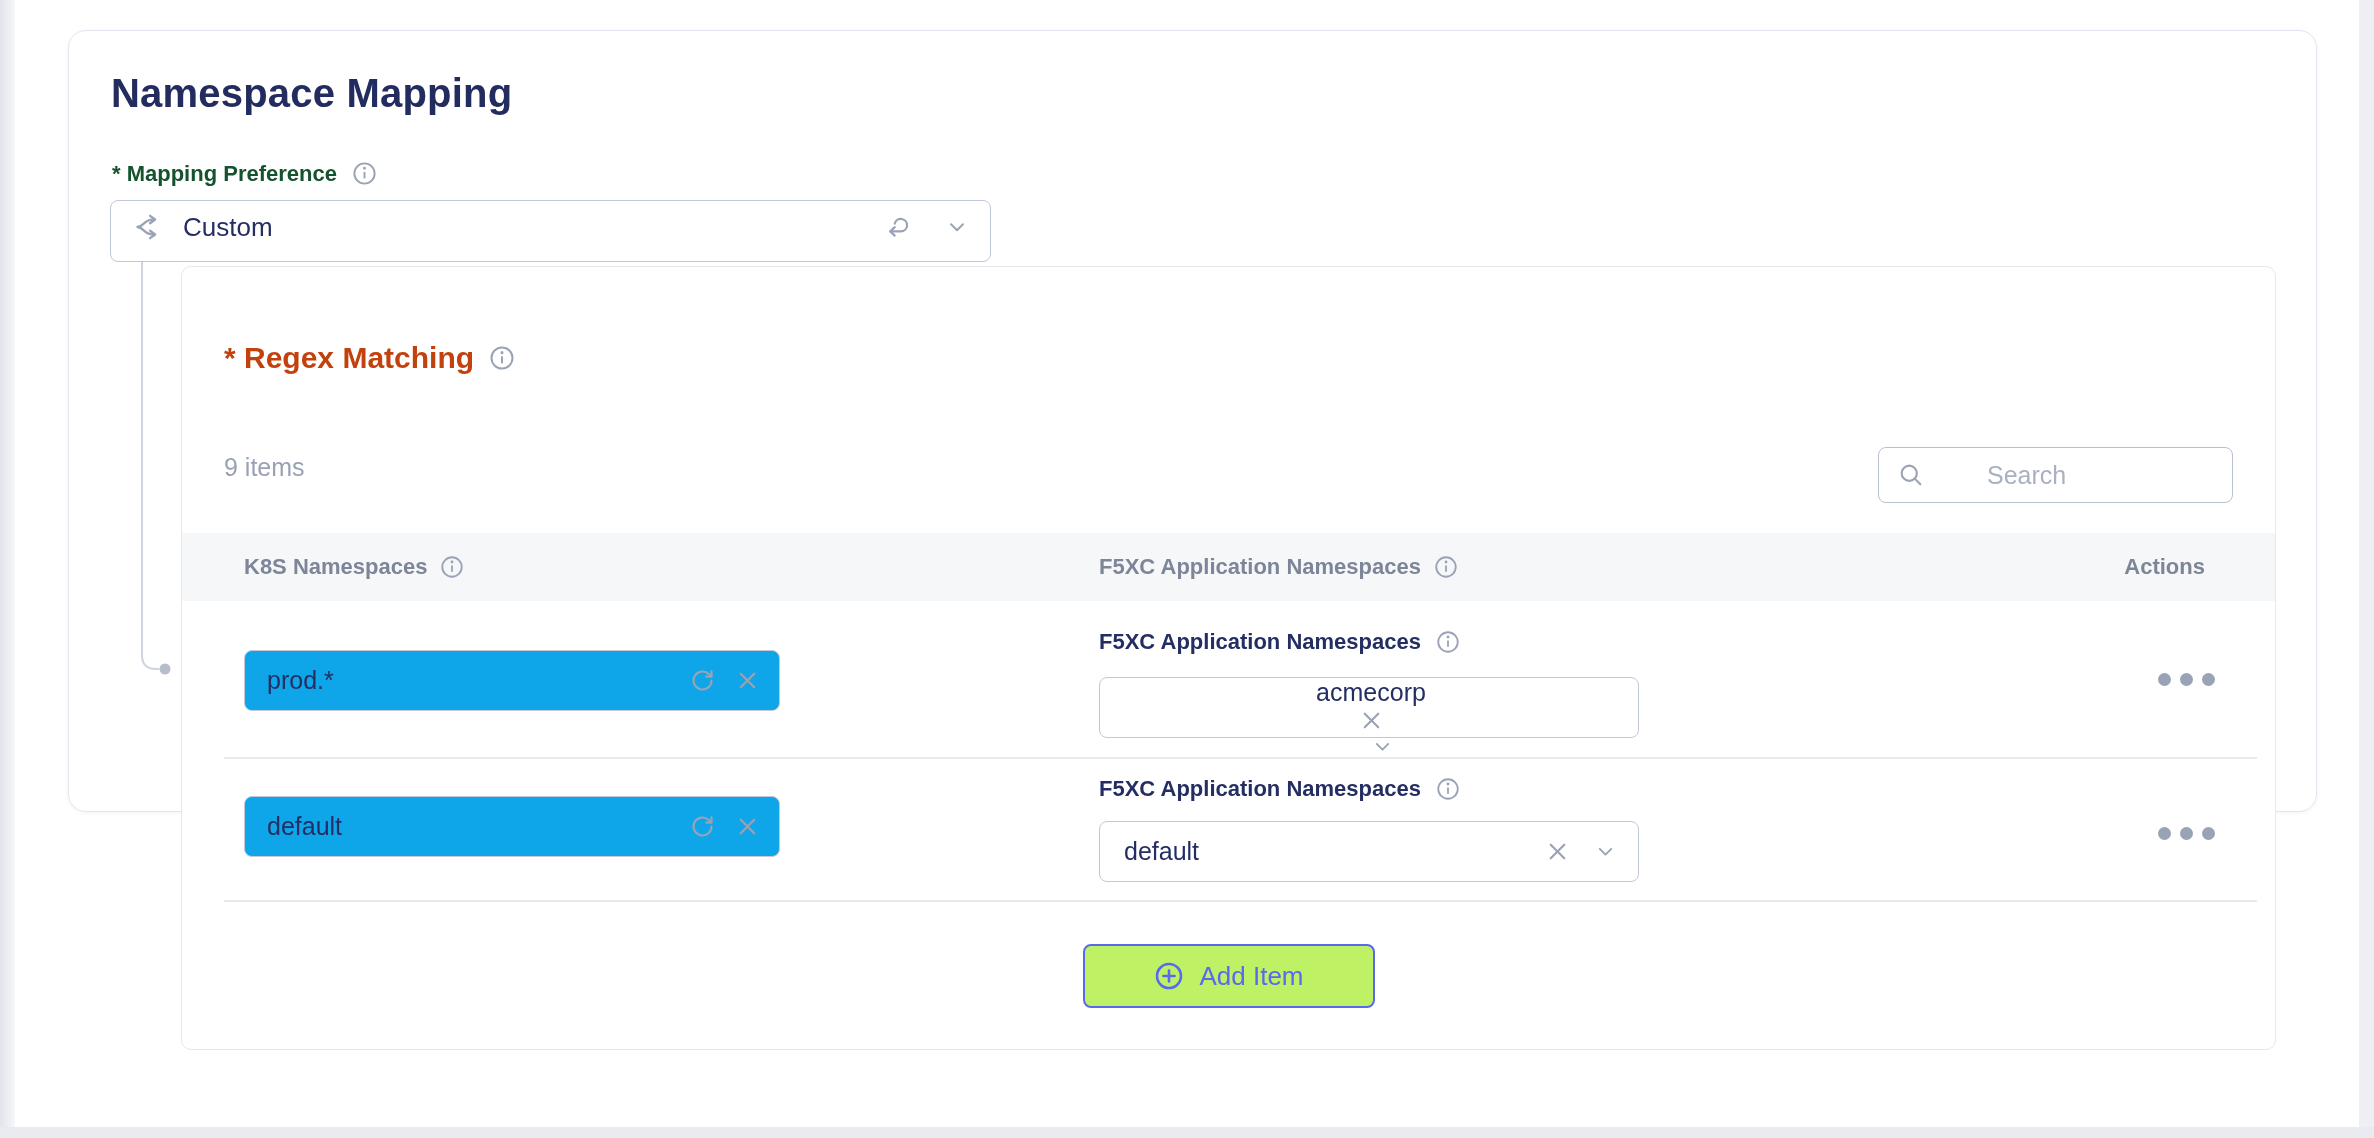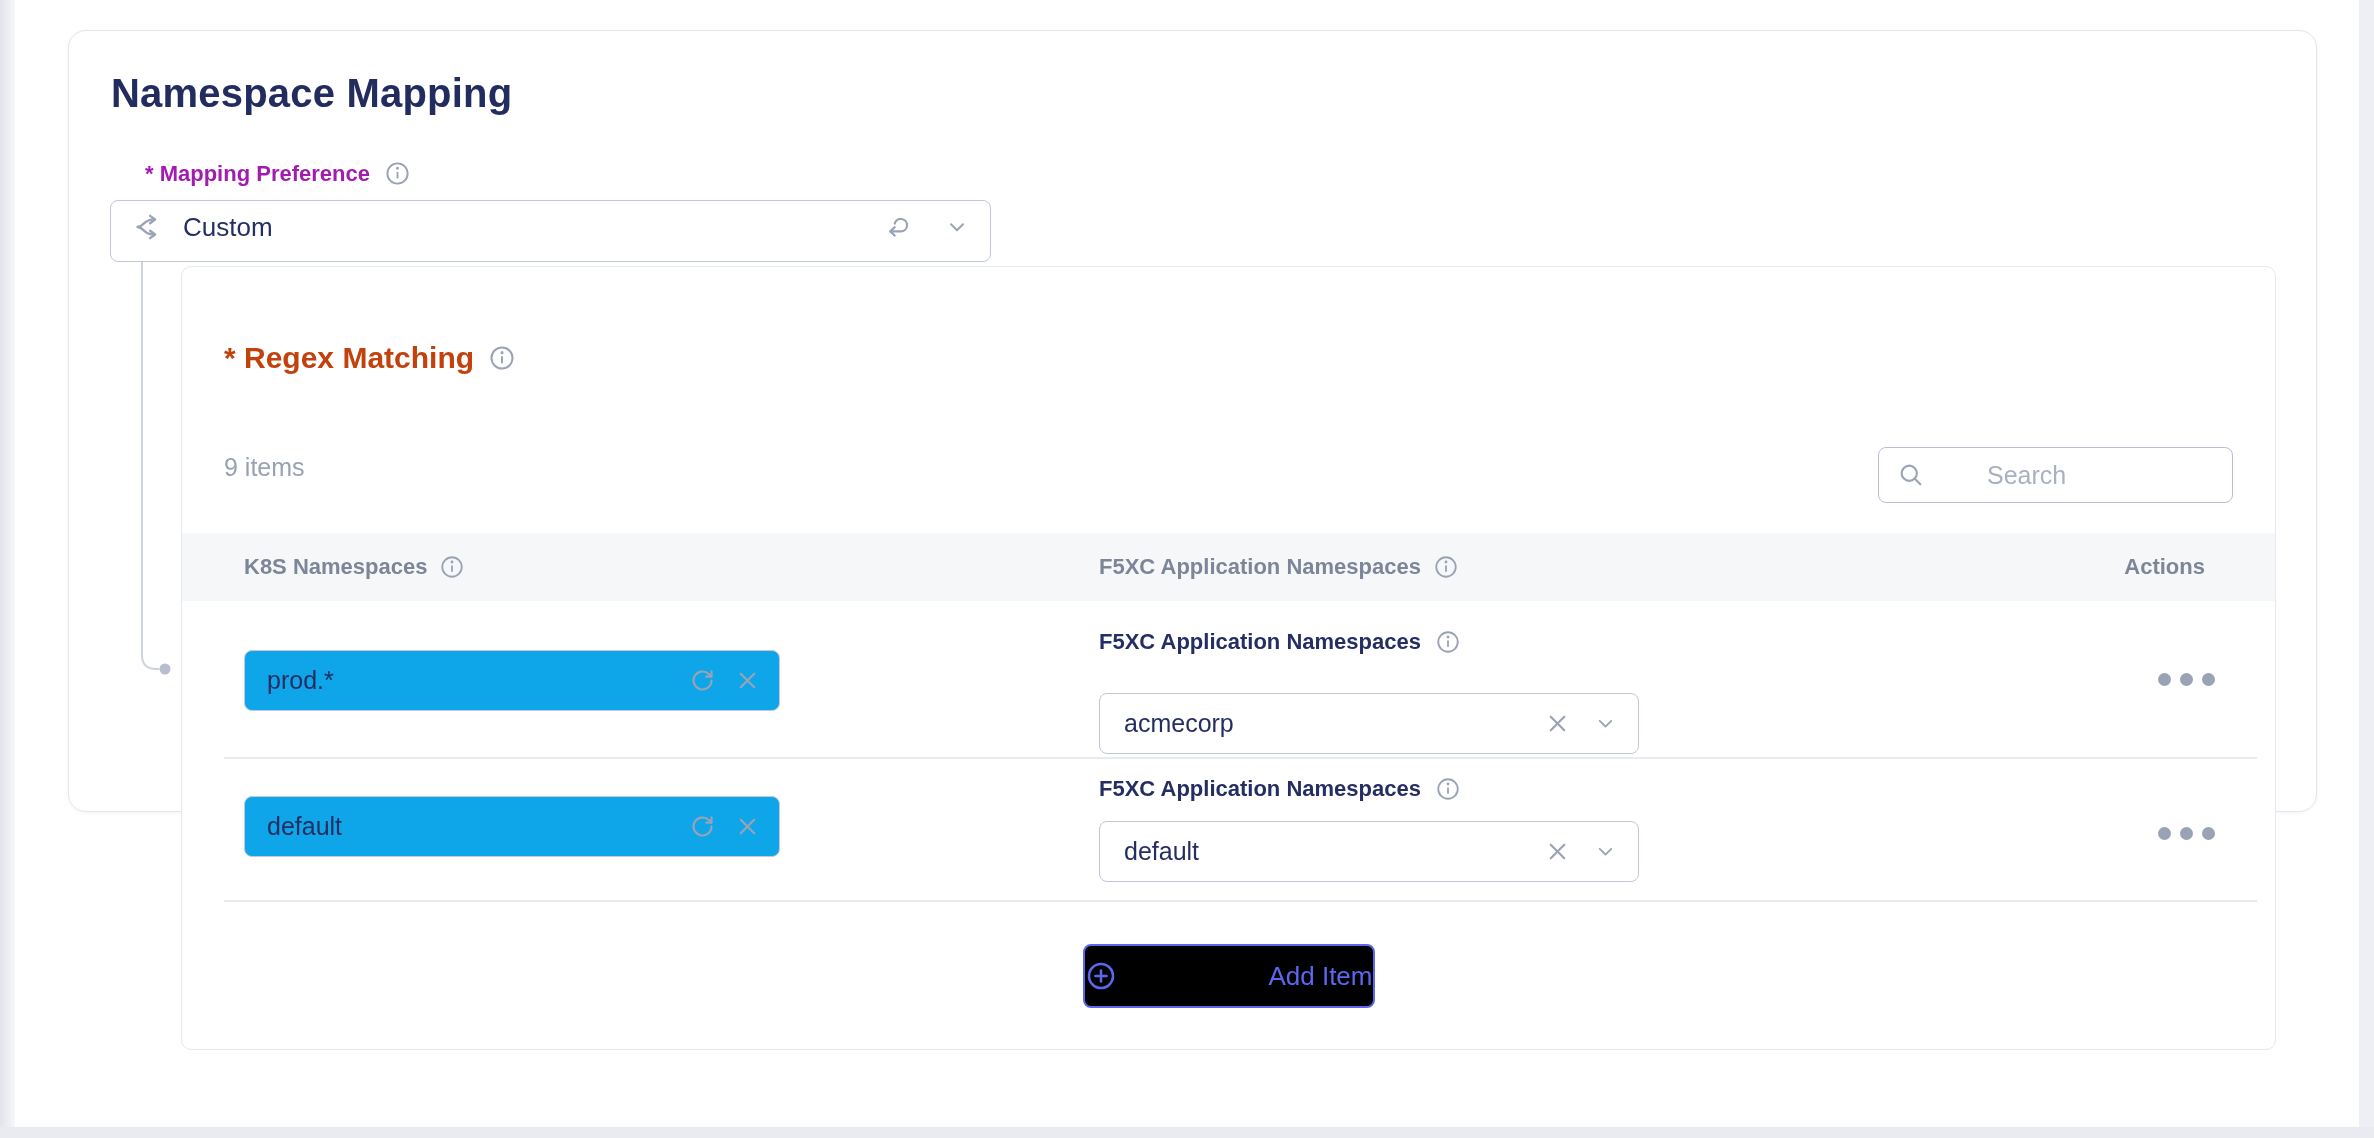--- a/index.html
+++ b/index.html
@@ -29,21 +29,21 @@
     box-shadow: 0 1px 4px rgba(25,35,70,0.05);
   }
   .page-title {
     position:absolute; left:42px; top:40px;
     font-size:40px; font-weight:bold; color:#222c5f; letter-spacing:0.2px;
   }
   .pref-label-row {
     position:absolute; left:43px; top:129px;
     display:flex; align-items:center; gap:14px;
   }
-  .pref-label { font-size:22px; font-weight:bold; color:#a21caf;margin-left:33px; }
+  .pref-label { font-size:22px; font-weight:bold; color:#14532d; }
   .info-icon { color:#9aa3b5; display:inline-flex; }
   .select-box {
     position:absolute; display:flex; align-items:center;
     background:#fff; border:1.5px solid #c0c7d8; border-radius:8px;
     cursor:pointer;
   }
   .pref-select { left:41px; top:169px; width:881px; height:62px; padding:0 20px 8px 22px; }
   .pref-select .value { font-size:26px; color:#242e62; margin-left:18px; }
   .spacer { flex:1; }
   .icon { display:inline-flex; color:#9aa3b5; }
@@ -95,34 +95,34 @@
   .k8s-field input {
     border:none; outline:none; flex:1; min-width:0; padding:0 10px 0 22px;
     font-size:25px; color:#242e62; font-family:inherit; background:transparent;
   }
   .k8s-field .icon + .icon { margin-left:18px; }
   .r1 .k8s-field { top:49px; } .r2 .k8s-field { top:37px; }
   .cell-label-row { position:absolute; left:917px; display:flex; align-items:center; gap:14px; }
   .r1 .cell-label-row { top:28px; } .r2 .cell-label-row { top:17px; }
   .cell-label { font-size:22px; font-weight:bold; color:#242e62; }
   .f5xc-select { left:917px; width:540px; height:61px; padding:0 20px 0 24px; }
-  .r1 .f5xc-select { top:92px; } .r2 .f5xc-select { top:62px; }
+  .r1 .f5xc-select { top:76px;flex-direction:column; } .r2 .f5xc-select { top:62px; }
   .f5xc-select .value { font-size:25px; color:#242e62; }
   .f5xc-select .icon + .icon { margin-left:22px; }
   .actions-btn {
     position:absolute; right:50px; display:flex; align-items:center; gap:9px;
     padding:10px; cursor:pointer; background:none; border:none;
   }
   .r1 .actions-btn { top:62px; } .r2 .actions-btn { top:58px; }
   .dot { width:13px; height:13px; border-radius:50%; background:#9aa3b5; }
   .add-item-btn {
     position:absolute; left:50%; transform:translateX(-50%); top:677px;
     width:292px; height:64px;
-    display:flex; align-items:center; justify-content:space-between; gap:14px;
-    background:#000000; border:2px solid #5a68f0; border-radius:8px;
+    display:flex; align-items:center; justify-content:center; gap:14px;
+    background:#bef264; border:2px solid #5a68f0; border-radius:8px;
     color:#5a68f0; font-size:26px; font-weight:500; font-family:inherit;
     cursor:pointer;
   }
   svg { display:block; }
 </style>
 </head>
 <body>
 
 <div class="edge-left"></div>
 <div class="edge-right"></div>

